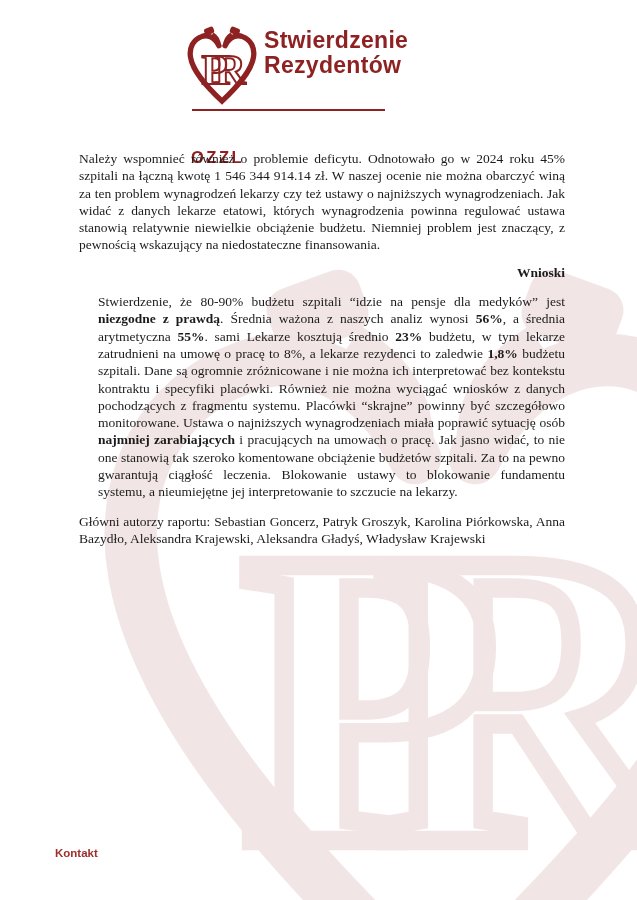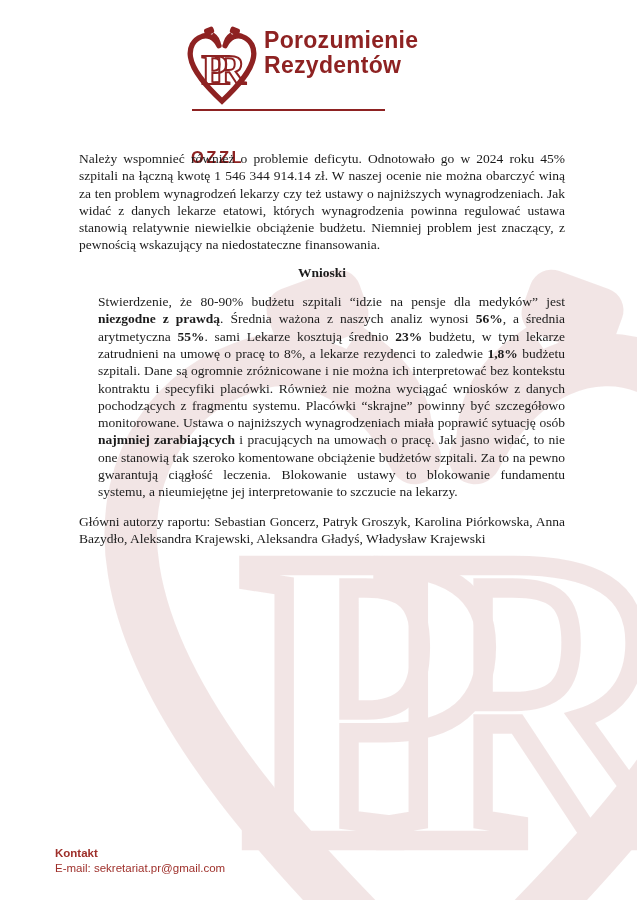--- a/index.html
+++ b/index.html
@@ -52,21 +52,21 @@
   .doc-body{
     position:absolute;left:79px;top:150px;width:486px;
     font-size:13.5px;line-height:17.3px;
     color:var(--text-color);
     text-align:justify;
   }
   .doc-body p{margin:0 0 10px 0;}
   .doc-body h2{
     font-size:13.5px;line-height:17.3px;
     margin:7px 0 12px 0;font-weight:700;
-    text-align:center;
+    text-align:right;
   }
   .doc-body p.mb12{margin-bottom:12px;margin-left:19px;}
   .doc-body b{font-weight:700;}
   .footer{
     position:absolute;left:55px;top:846px;
     font-family:"Liberation Sans",sans-serif;
     font-size:11.5px;line-height:15px;
     color:var(--footer-red);
   }
   .footer .label{font-weight:700;}
@@ -96,32 +96,31 @@
 
   <svg class="watermark" viewBox="0 0 100 112">
     <use href="#pr-logo"></use>
   </svg>
 
   <header>
     <svg class="logo" viewBox="0 0 100 112">
       <use href="#pr-logo"></use>
     </svg>
     <div class="brand-name">
-      <div>Porozumienie</div>
+      <div>Stwierdzenie</div>
       <div>Rezydentów</div>
     </div>
     <div class="divider"></div>
     <div class="org">OZZL</div>
   </header>
 
   <main class="doc-body">
     <p>Należy wspomnieć również o problemie deficytu. Odnotowało go w 2024 roku 45% szpitali na łączną kwotę 1 546 344 914.14 zł. W naszej ocenie nie można obarczyć winą za ten problem wynagrodzeń lekarzy czy też ustawy o najniższych wynagrodzeniach. Jak widać z danych lekarze etatowi, których wynagrodzenia powinna regulować ustawa stanowią relatywnie niewielkie obciążenie budżetu. Niemniej problem jest znaczący, z pewnością wskazujący na niedostateczne finansowania.</p>
     <h2>Wnioski</h2>
     <p class="mb12"><span>Stwierdzenie, że 80-90% budżetu szpitali “idzie na pensje dla medyków” jest </span><b>niezgodne z prawdą</b><span>. Średnia ważona z naszych analiz wynosi </span><b>56%</b><span>, a średnia arytmetyczna </span><b>55%</b><span>. sami Lekarze kosztują średnio </span><b>23%</b><span> budżetu, w tym lekarze zatrudnieni na umowę o pracę to 8%, a lekarze rezydenci to zaledwie </span><b>1,8%</b><span> budżetu szpitali. Dane są ogromnie zróżnicowane i nie można ich interpretować bez kontekstu kontraktu i specyfiki placówki. Również nie można wyciągać wniosków z danych pochodzących z fragmentu systemu. Placówki “skrajne” powinny być szczegółowo monitorowane. Ustawa o najniższych wynagrodzeniach miała poprawić sytuację osób </span><b>najmniej zarabiających</b><span> i pracujących na umowach o pracę. Jak jasno widać, to nie one stanowią tak szeroko komentowane obciążenie budżetów szpitali. Za to na pewno gwarantują ciągłość leczenia. Blokowanie ustawy to blokowanie fundamentu systemu, a nieumiejętne jej interpretowanie to szczucie na lekarzy.</span></p>
     <p>Główni autorzy raportu: Sebastian Goncerz, Patryk Groszyk, Karolina Piórkowska, Anna Bazydło, Aleksandra Krajewski, Aleksandra Gładyś, Władysław Krajewski</p>
   </main>
 
   <footer class="footer">
     <div class="label">Kontakt</div>
-    <div>E-mail: sekretariat.pr@gmail.com</div>
   </footer>
 
 </div>
 
 </body></html>

